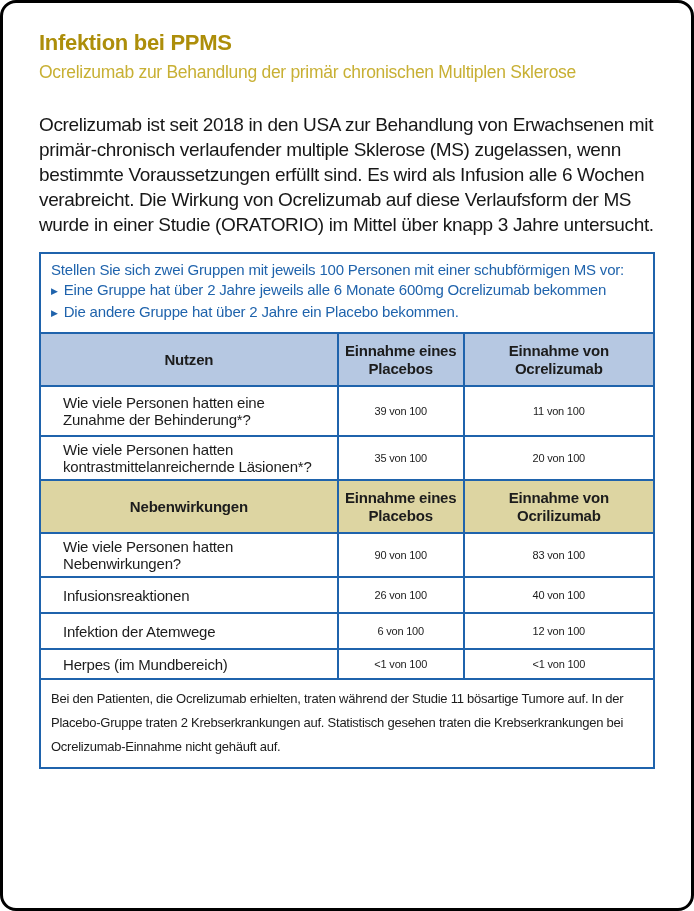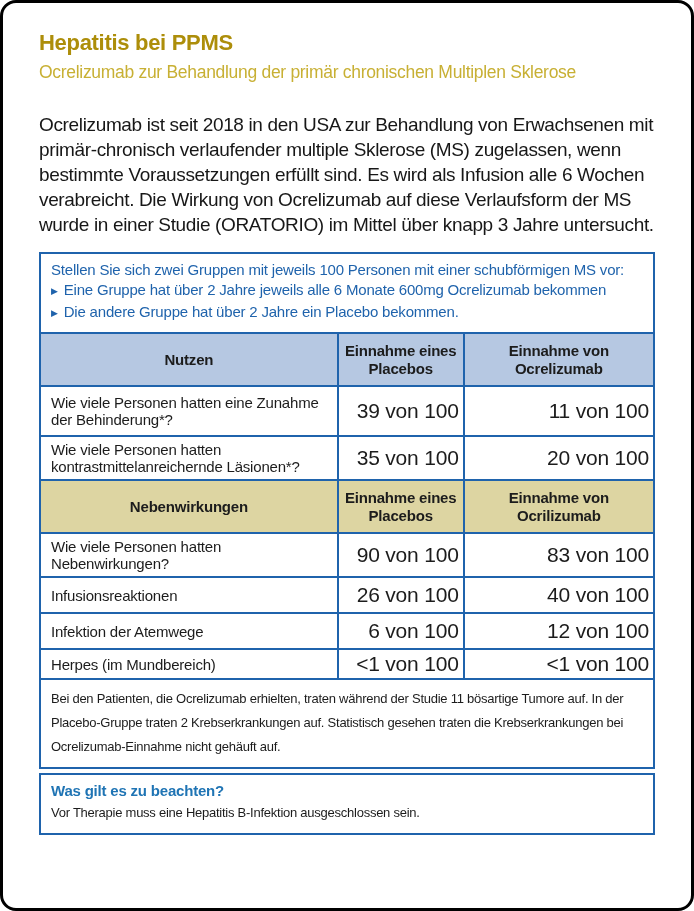--- a/index.html
+++ b/index.html
@@ -25,34 +25,34 @@
 
   .scenario { margin-top:15px; color:#1f63ac; font-size:15px; line-height:20px; letter-spacing:-0.2px; margin-bottom:-2px; position:relative; z-index:2; background:#fff; }
   .bullet-row { display:flex; align-items:baseline; }
   .bullet-icon { font-size:9px; margin-right:6px; position:relative; top:-1px; flex:0 0 auto; }
 
   table.facts { width:100%; border-collapse:collapse; table-layout:fixed; }
   table.facts td, table.facts th { border:2px solid #1f63ac; letter-spacing:-0.2px; }
   table.facts th { font-size:15px; line-height:18px; font-weight:bold; color:#1c1c1c; text-align:center; vertical-align:middle; padding:2px 6px; }
   th.hdr-blue { background:#b6c8e2; }
   th.hdr-tan  { background:#ddd5a2; }
-  td.q { font-size:15px; line-height:17px; color:#1c1c1c; text-align:left; vertical-align:middle; padding:4px 10px;margin-top:41px; }
-  td.v { font-size:21px; color:#1c1c1c; text-align:right; vertical-align:middle; padding:2px 4px; }
+  td.q { font-size:15px; line-height:17px; color:#1c1c1c; text-align:left; vertical-align:middle; padding:4px 22px;margin-top:41px; }
+  td.v { font-size:11px; color:#1c1c1c; text-align:center; vertical-align:middle; padding:2px 4px; }
 
   .note { margin-top:-2px; position:relative; background:#fff; }
   .note-heading { color:#1f74b4; font-size:15px; font-weight:bold; line-height:19px; letter-spacing:-0.2px; }
   .note-text { color:#1c1c1c; font-size:13px; line-height:24px; letter-spacing:-0.25px; margin-top:1px; }
   .caution { margin-top:4px; }
 </style>
 </head>
 <body>
 
 <div class="frame">
 
-  <div class="title">Hepatitis bei PPMS</div>
+  <div class="title">Infektion bei PPMS</div>
   <div class="subtitle">Ocrelizumab zur Behandlung der primär chronischen Multiplen Sklerose</div>
 
   <div class="intro">Ocrelizumab ist seit 2018 in den USA zur Behandlung von Erwachsenen mit primär-chronisch verlaufender multiple Sklerose (MS) zugelassen, wenn bestimmte Voraussetzungen erfüllt sind. Es wird als Infusion alle 6 Wochen verabreicht. Die Wirkung von Ocrelizumab auf diese Verlaufsform der MS wurde in einer Studie (ORATORIO) im Mittel über knapp 3 Jahre untersucht.</div>
 
   <div class="box scenario">
     <div>Stellen Sie sich zwei Gruppen mit jeweils 100 Personen mit einer schubförmigen MS vor:</div>
     <div class="bullet-row">
       <span class="bullet-icon">▶</span>
       <span>Eine Gruppe hat über 2 Jahre jeweils alle 6 Monate 600mg Ocrelizumab bekommen</span>
     </div>
@@ -109,18 +109,14 @@
       <td class="v">&lt;1 von 100</td>
       <td class="v">&lt;1 von 100</td>
     </tr>
   </tbody>
     </table>
 
   <div class="box note">
     <div class="note-text">Bei den Patienten, die Ocrelizumab erhielten, traten während der Studie 11 bösartige Tumore auf. In der Placebo-Gruppe traten 2 Krebserkrankungen auf. Statistisch gesehen traten die Krebserkrankungen bei Ocrelizumab-Einnahme nicht gehäuft auf.</div>
   </div>
 
-  <div class="box note caution">
-    <div class="note-heading">Was gilt es zu beachten?</div>
-    <div class="note-text">Vor Therapie muss eine Hepatitis B-Infektion ausgeschlossen sein.</div>
-  </div>
 
 </div>
 
 </body></html>

